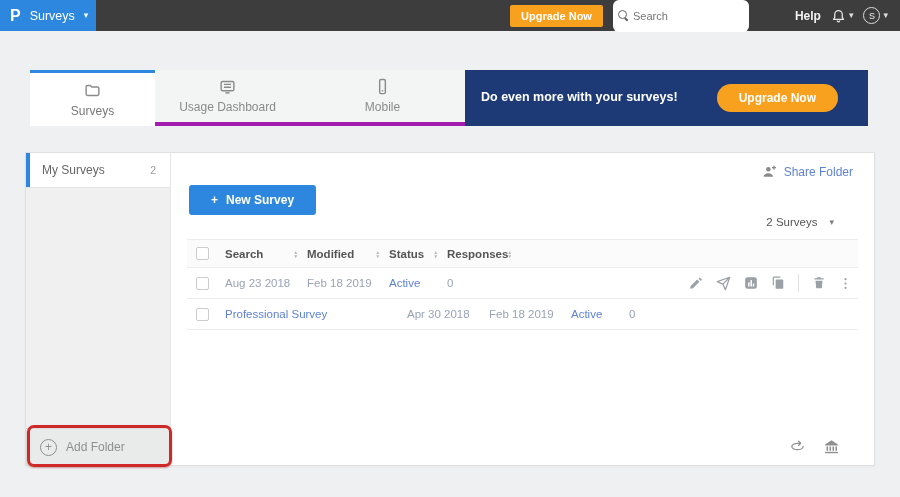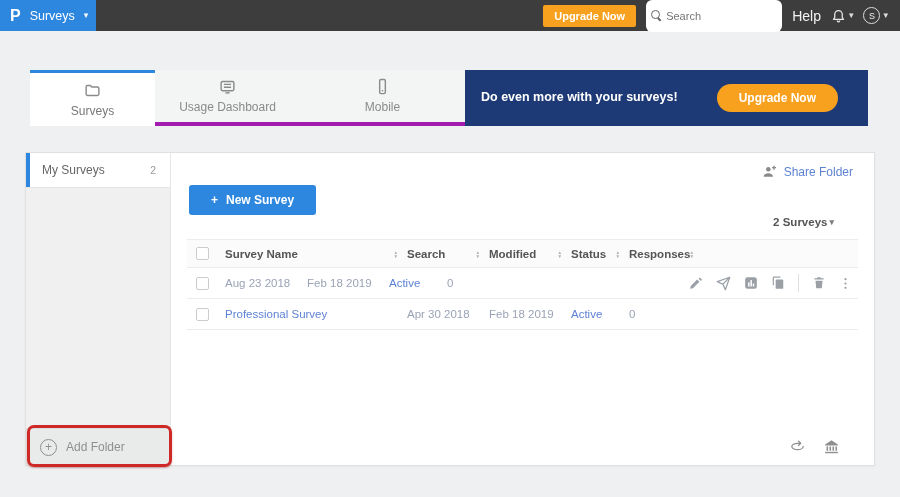--- a/index.html
+++ b/index.html
@@ -9,21 +9,21 @@
   
   .topbar { height:31px; background:#3d3d3d; display:flex; align-items:stretch; }
   .brand { background:#2d87de; color:#fff; display:flex; align-items:center; padding:0 10px; gap:9px; width:96px; cursor:pointer; }
   .brand .logo { font-weight:bold; font-size:16px; line-height:1; }
   .brand .menu-label { font-size:12.5px; }
   .caret { font-size:9px; line-height:1; opacity:.95; }
   .top-right { margin-left:auto; display:flex; align-items:center; gap:10px; padding-right:12px; }
   .btn-upgrade-top { background:#f7a11e; color:#fff; border:none; font-family:inherit; font-weight:bold; font-size:11px; padding:5px 11px; border-radius:2px; cursor:pointer; }
   .searchbox { background:#fff; border-radius:6px; height:19px; width:136px; display:flex; align-items:center; padding:16px 5px; gap:4px; }
   .searchbox input { border:none; outline:none; font-family:inherit; font-size:11px; width:100%; color:#444; background:transparent; }
-  .help-link { color:#f2f2f2; font-size:14px; font-weight:normal; cursor:pointer; }
+  .help-link { color:#f2f2f2; font-size:12px; font-weight:bold; cursor:pointer;margin-left:36px; }
   .bell-wrap, .avatar-wrap { display:flex; align-items:center; gap:3px; color:#e8e8e8; cursor:pointer; }
   .avatar { width:17px; height:17px; border:1px solid #ddd; border-radius:50%; display:flex; align-items:center; justify-content:center; font-size:9px; color:#eee; }
 
   
   .strip { position:absolute; left:30px; top:70px; width:838px; height:56px; display:flex; }
   .tab { width:145px; display:flex; flex-direction:column; align-items:center; justify-content:center; gap:5px; background:#f3f4f4; border-bottom:4px solid #a21caf; color:#8a8a8a; font-size:12px; cursor:pointer; }
   .tab.active { width:125px; background:#fff; border-bottom:none; border-top:3px solid #2d87de; color:#777; }
   .tab svg { color:#8a8a8a; }
   .tab.mobile { width:165px; }
 
@@ -41,21 +41,21 @@
   .add-folder-wrap { position:relative; }
   .add-folder { height:37px; background:#e9eaea; border-top:1px solid #dcdcdc; display:flex; align-items:center; gap:9px; padding-left:14px; font-size:12px; color:#8f8f8f; cursor:pointer; }
   .plus-circle { width:17px; height:17px; border:1px solid #8f8f8f; border-radius:50%; display:flex; align-items:center; justify-content:center; font-size:12px; color:#8f8f8f; line-height:1; }
   .red-annotation { position:absolute; left:1px; right:-2px; top:-3px; bottom:-2px; border:3px solid #ce2927; border-radius:7px; box-shadow:0 1px 2px rgba(120,0,0,.35); pointer-events:none; }
 
   
   .main { flex:1; position:relative; }
   .share-folder { position:absolute; top:11px; right:21px; display:flex; align-items:center; gap:7px; font-size:12px; color:#5e82d3; cursor:pointer; }
   .share-folder svg { color:#8a8a8a; }
   .btn-new-survey { position:absolute; left:18px; top:32px; background:#2d87de; color:#fff; border:none; font-family:inherit; font-weight:bold; font-size:12px; padding:8px 22px; border-radius:3px; cursor:pointer; display:flex; gap:8px; align-items:center; }
-  .survey-count { position:absolute; top:63px; right:40px; font-size:11.5px; color:#555; display:flex; align-items:center; gap:2px; cursor:pointer;font-weight:bold; }
+  .survey-count { position:absolute; top:63px; right:40px; font-size:11.5px; color:#555; display:flex; align-items:center; gap:12px; cursor:pointer; }
   .survey-count .caret { color:#777; }
 
   .table { position:absolute; left:16px; right:16px; top:86px; font-size:11.5px; }
   .trow { display:flex; align-items:center; height:31px; border-bottom:1px solid #ececec; }
   .thead { background:#fbfbfb; border-top:1px solid #ececec; height:29px; font-weight:bold; color:#555; }
   .cell-cb { width:38px; display:flex; align-items:center; padding-left:9px; }
   .checkbox { width:13px; height:13px; border:1px solid #ccc; border-radius:2px; background:#fff; cursor:pointer; }
   .cell-name { width:182px; display:flex; align-items:center; }
   .cell-created { width:82px; display:flex; align-items:center; }
   .cell-modified { width:82px; display:flex; align-items:center; }
@@ -176,27 +176,20 @@
       <span>2 Surveys</span>
       <span class="caret">▾</span>
     </div>
 
     <div class="table">
 
       <div class="trow thead">
         <div class="cell-cb">
             <span class="checkbox"></span>
           </div>
-        <div class="cell-name">
-          <span>Survey Name</span>
-          <span class="sort">
-              <span>▴</span>
-              <span>▾</span>
-            </span>
-        </div>
         <div class="cell-created">
           <span>Search</span>
           <span class="sort">
               <span>▴</span>
               <span>▾</span>
             </span>
         </div>
         <div class="cell-modified">
           <span>Modified</span>
           <span class="sort">

